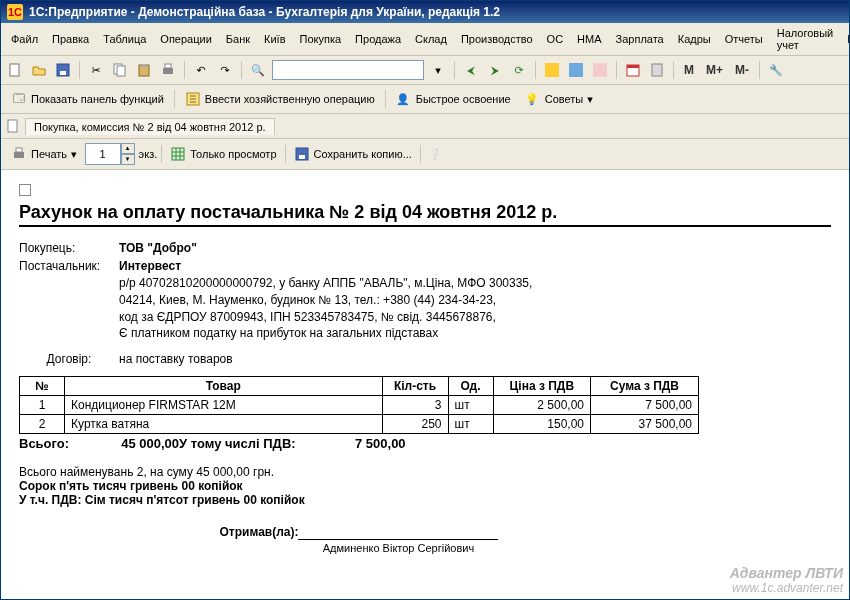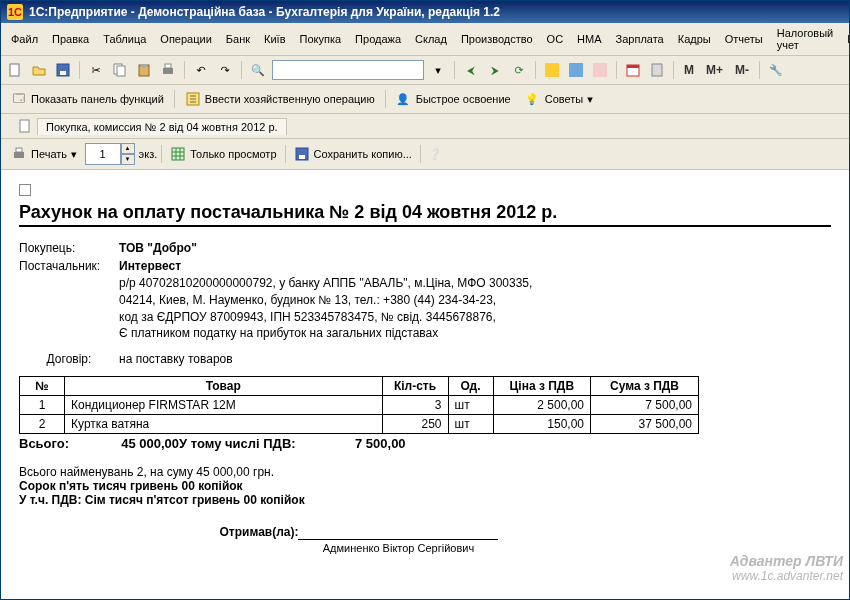--- a/index.html
+++ b/index.html
@@ -8,21 +8,21 @@
   .titlebar .logo{display:inline-flex;align-items:center;justify-content:center;width:16px;height:16px;background:#ffcc33;color:#cc0000;border-radius:2px;font-weight:bold;font-size:11px;}
   .menubar{background:#efebde;border-bottom:1px solid #c8c4b8;display:flex;align-items:center;padding:2px 4px;gap:2px;}
   .menubar span{padding:2px 6px;cursor:default;}
   .toolbar{background:#efebde;border-bottom:1px solid #c8c4b8;display:flex;align-items:center;padding:2px 4px;gap:4px;height:24px;}
   .toolbar .sep{width:1px;height:18px;background:#c8c4b8;margin:0 2px;}
   .tbtn{display:inline-flex;align-items:center;justify-content:center;width:20px;height:20px;cursor:default;}
   .toolbar input.addr{flex:0 0 120px;height:18px;border:1px solid #7f9db9;padding:0 4px;font-family:inherit;font-size:11px;}
   .toolbar2{background:#efebde;border-bottom:1px solid #c8c4b8;display:flex;align-items:center;padding:2px 6px;gap:6px;height:24px;}
   .lbtn{display:inline-flex;align-items:center;gap:4px;padding:2px 4px;cursor:default;}
   .ic16{width:16px;height:16px;display:inline-flex;align-items:center;justify-content:center;}
-  .tabbar{background:#efebde;border-bottom:1px solid #c8c4b8;display:flex;align-items:center;padding:2px 16px;height:20px;gap:4px;}
+  .tabbar{background:#efebde;border-bottom:1px solid #c8c4b8;display:flex;align-items:center;padding:2px 4px;height:20px;gap:4px;}
   .tab{background:#f7f5ed;border:1px solid #c8c4b8;border-bottom:none;padding:2px 8px;font-size:11px;display:flex;align-items:center;gap:4px;}
   .doctoolbar{background:#efebde;border-bottom:1px solid #c8c4b8;display:flex;align-items:center;padding:2px 6px;gap:4px;height:26px;}
   .doctoolbar .spin{display:inline-flex;align-items:center;gap:0;}
   .doctoolbar input.num{width:30px;height:18px;border:1px solid #7f9db9;text-align:center;font-family:inherit;font-size:11px;}
   .spinbtns{display:flex;flex-direction:column;}
   .spinbtns div{width:12px;height:9px;border:1px solid #7f9db9;background:#efebde;font-size:7px;line-height:7px;text-align:center;cursor:default;}
   .content{flex:1;overflow:auto;background:#fff;padding:14px 18px 10px 18px;position:relative;}
   .corner{width:10px;height:10px;border:1px solid #888;margin-bottom:6px;}
   h1.doc{font-family:Arial,sans-serif;font-size:18px;font-weight:bold;margin:4px 0 2px 0;}
   .hr{border-bottom:2px solid #000;margin:2px 0 14px 0;}
@@ -43,21 +43,21 @@
   .totals{width:680px;display:flex;flex-direction:row;align-items:flex-end;margin-top:2px;font-size:13px;}
   .totals .line{display:flex;gap:20px;}
   .totals .line .l{font-weight:bold;}
   .totals .line .v{font-weight:bold;width:90px;text-align:right;}
   .summary{margin-top:14px;font-size:12px;}
   .summary .bold{font-weight:bold;}
   .sign{margin-top:18px;width:680px;display:flex;justify-content:center;font-size:12px;}
   .sigline{display:flex;flex-direction:column;align-items:center;}
   .sigline .line{border-bottom:1px solid #000;width:200px;height:14px;}
   .sigline .under{font-size:11px;margin-top:2px;}
-  .watermark{position:absolute;right:6px;bottom:16px;text-align:right;color:#b8b8b8;font-size:12px;font-style:italic;}
+  .watermark{position:absolute;right:6px;bottom:4px;text-align:right;color:#b8b8b8;font-size:12px;font-style:italic;}
   .watermark .big{font-size:14px;font-weight:bold;}
   .txtbtn{color:#000;}
   .mru{font-weight:bold;color:#333;font-size:12px;padding:0 4px;}
 </style>
 </head>
 <body>
 
 <div class="window">
 
   <div class="titlebar">

